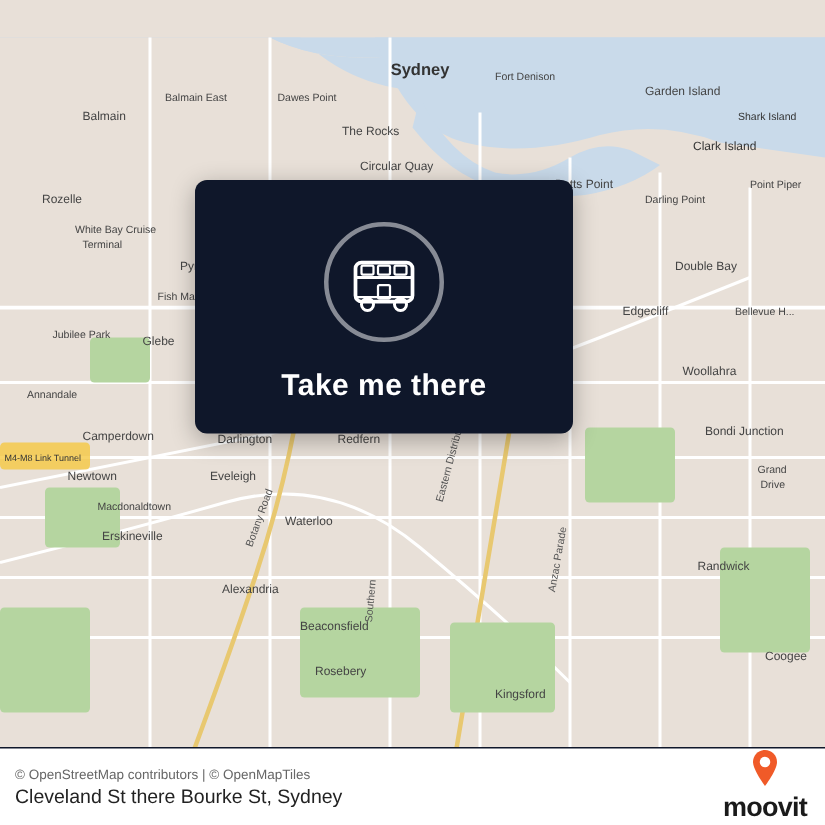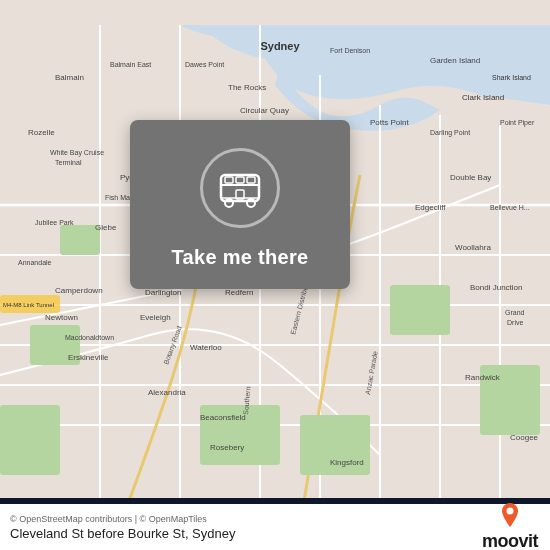--- a/index.html
+++ b/index.html
@@ -23,22 +23,22 @@
       position: absolute;
       top: 0; left: 0;
       width: 100%; height: 100%;
     }
 
     
     #action-card {
       position: absolute;
       top: 120px;
       left: 130px;
-      width: 220px;
-      background: #737373;
+      width: 252px;
+      background: #0f172a;
       border-radius: 8px;
       display: flex;
       flex-direction: column;
       align-items: center;
       padding: 28px 20px 20px;
       box-shadow: 0 4px 16px rgba(0,0,0,0.3);
     }
 
     #bus-icon-circle {
       width: 80px;
@@ -72,21 +72,21 @@
       position: absolute;
       bottom: 0;
       left: 0;
       width: 100%;
       height: 52px;
       background: white;
       display: flex;
       align-items: center;
       justify-content: space-between;
       padding: 0 12px 0 10px;
-      border-top: 6px solid #0f172a;
+      border-top: 1px solid #0f172a;
     }
 
     #bottom-left {
       display: flex;
       flex-direction: column;
     }
 
     #copyright-text {
       font-size: 9px;
       color: #666;
@@ -282,21 +282,21 @@
 
         <line x1="6" y1="35" x2="44" y2="35" stroke="white" stroke-width="1.5"></line>
       </svg>
     </div>
     <button id="take-me-there-btn">Take me there</button>
   </div>
 
   <div id="bottom-bar">
     <div id="bottom-left">
       <span id="copyright-text">© OpenStreetMap contributors | © OpenMapTiles</span>
-      <span id="location-text">Cleveland St before Bourke St, Sydney</span>
+      <span id="location-text">Cleveland St there Bourke St, Sydney</span>
     </div>
     <div id="moovit-logo">
 
       <svg id="moovit-pin" viewBox="0 0 20 24" xmlns="http://www.w3.org/2000/svg">
         <path d="M10 0C5.6 0 2 3.6 2 8c0 5.5 8 16 8 16s8-10.5 8-16c0-4.4-3.6-8-8-8z" fill="#f05a28"></path>
         <circle cx="10" cy="8" r="3.5" fill="white"></circle>
       </svg>
       <span id="moovit-wordmark">moovit</span>
     </div>
   </div>

